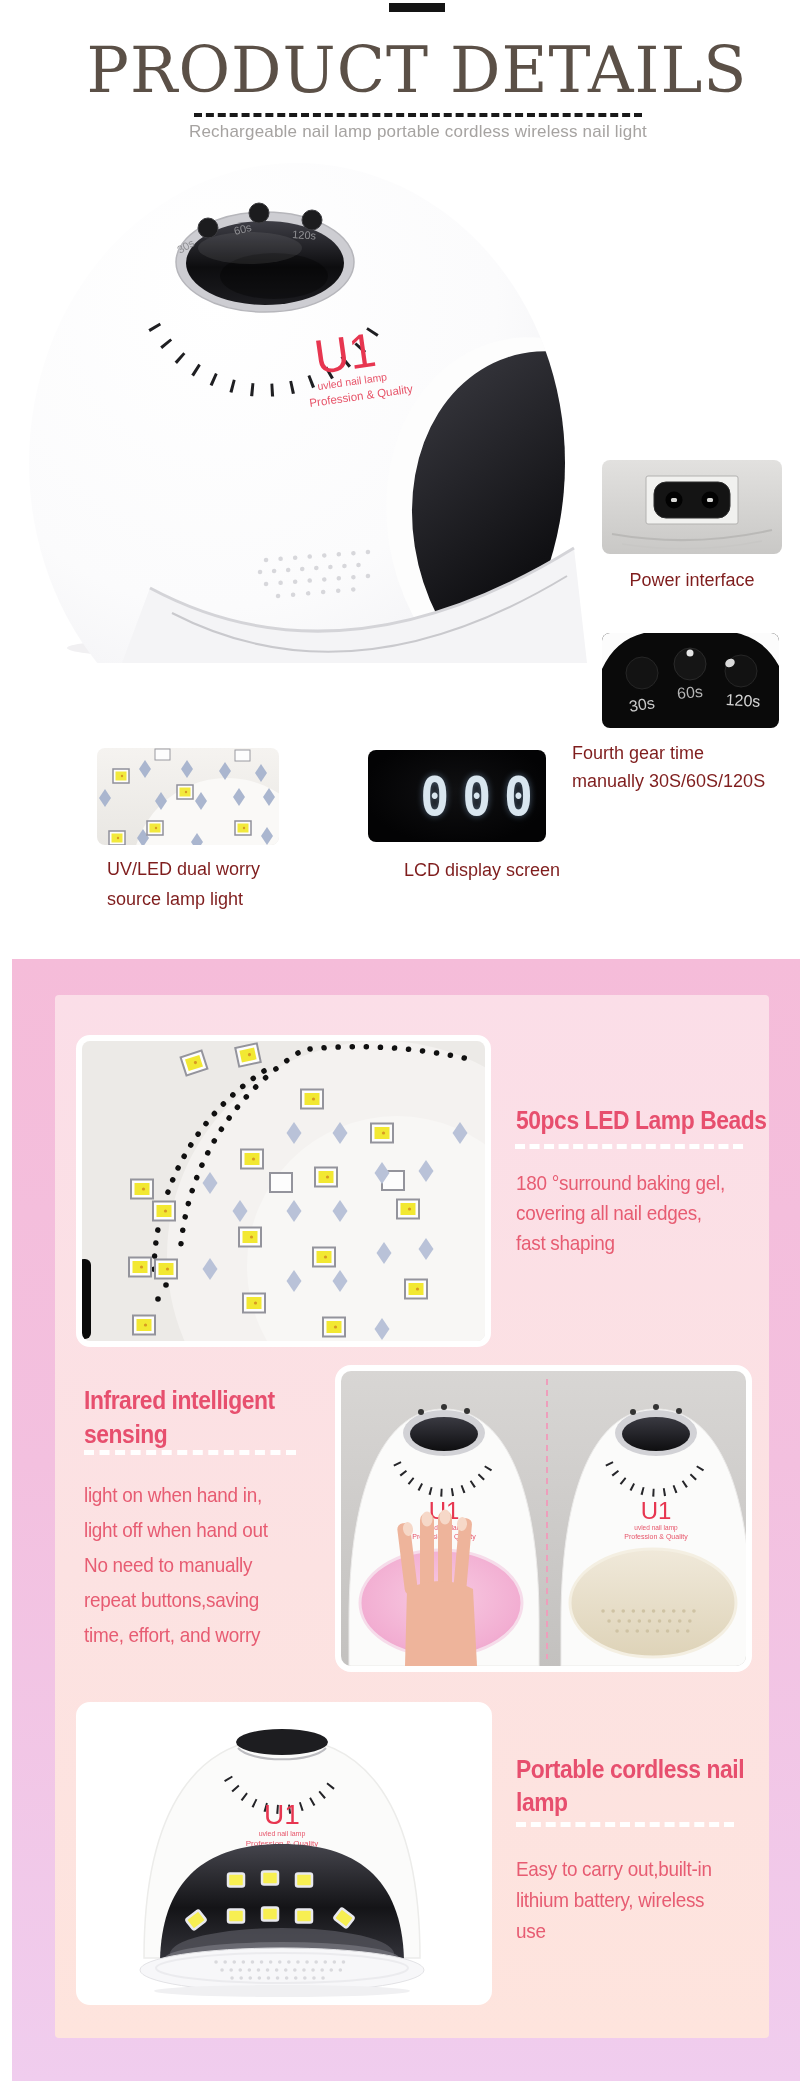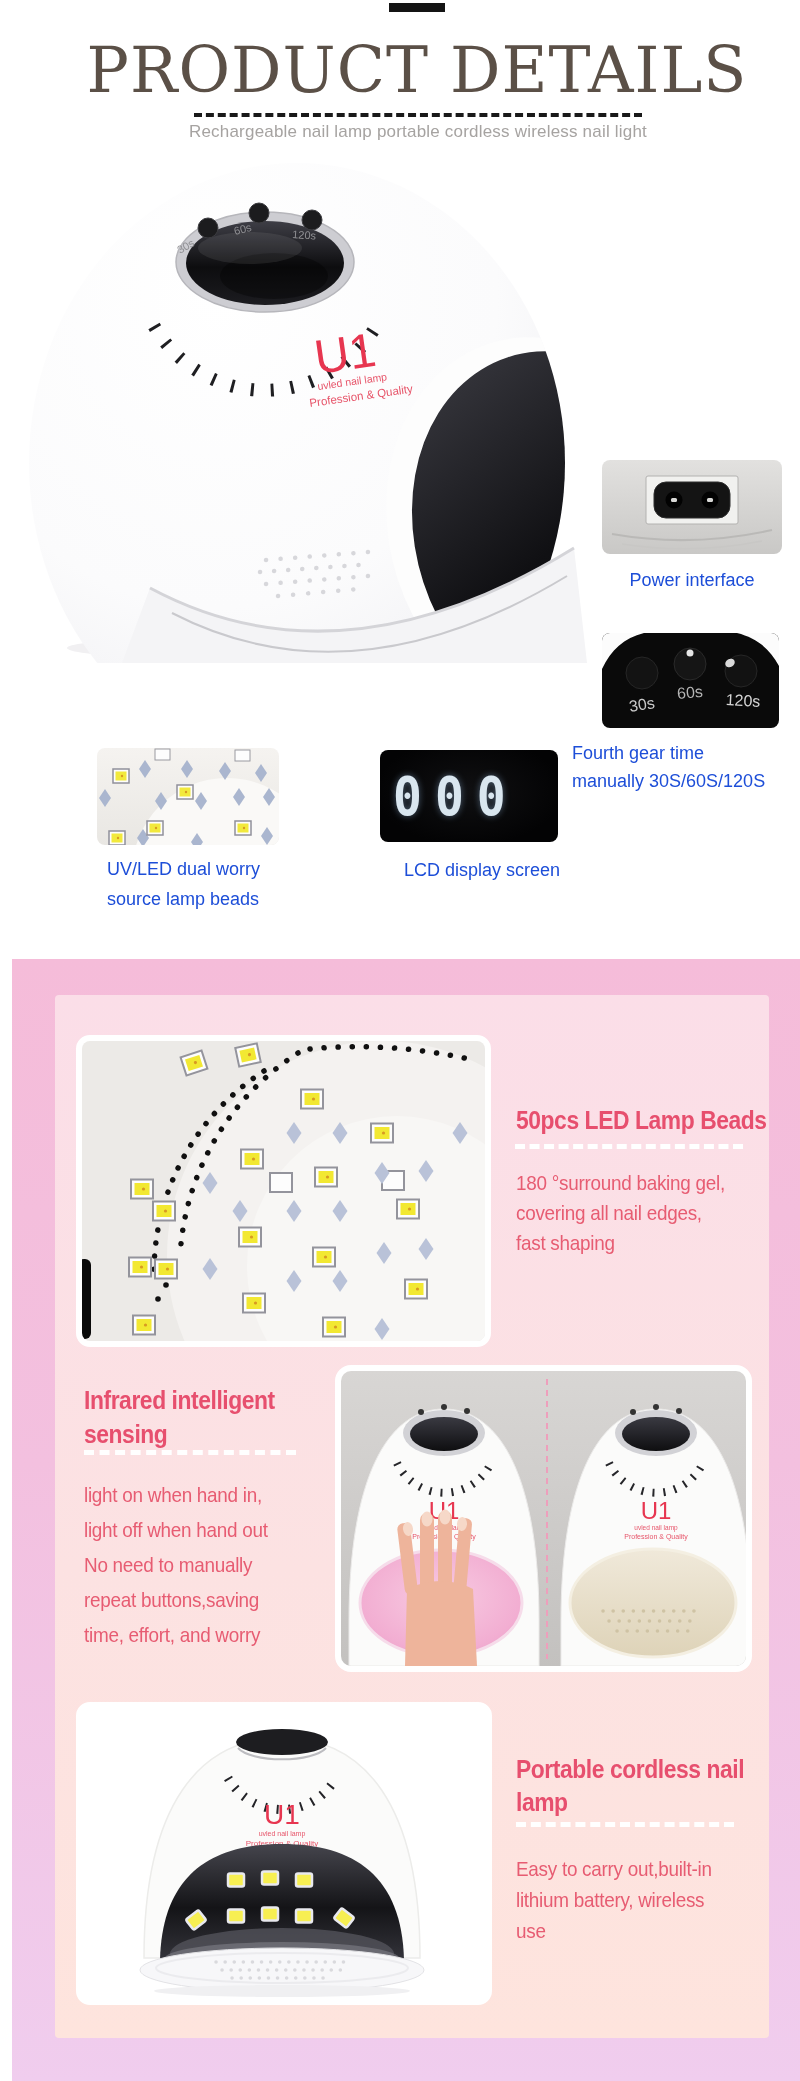--- a/index.html
+++ b/index.html
@@ -11,26 +11,26 @@
   #page-title{left:10px;top:34px;width:790px;text-align:center;
       font-family:"DejaVu Serif","Liberation Serif",serif;font-size:63px;font-weight:500;
       color:#5b5047;letter-spacing:1px;white-space:nowrap;}
   #title-dashes{left:182px;top:113px;width:448px;height:0;border-top:4px dashed #191919;}
   #page-subtitle{left:0;top:122px;width:812px;text-align:center;font-size:17px;color:#a6a3a1;letter-spacing:.2px;}
   
   .photo{border-radius:8px;overflow:hidden;}
   #power-photo{left:590px;top:460px;width:180px;height:94px;}
   #gear-photo{left:590px;top:633px;width:177px;height:95px;}
   #uvled-photo{left:85px;top:748px;width:182px;height:97px;}
-  #lcd-photo{left:368px;top:750px;width:178px;height:92px;background:radial-gradient(ellipse at 50% 45%,#101012 0%,#030304 75%);
-      display:flex;align-items:center;justify-content:flex-start;}
+  #lcd-photo{left:356px;top:750px;width:178px;height:92px;background:radial-gradient(ellipse at 50% 45%,#101012 0%,#030304 75%);
+      display:flex;align-items:center;justify-content:flex-end;}
   #lcd-photo .digits{font-family:"DejaVu Sans Mono",monospace;font-size:48px;font-weight:bold;
       color:#d9e6ef;letter-spacing:13px;padding-left:13px;transform:scaleY(1.12);
       text-shadow:0 0 7px rgba(150,190,230,.45);}
-  .caption{font-size:18px;color:#1d4ed8;line-height:28px;}
+  .caption{font-size:18px;color:#7f1d1d;line-height:28px;}
   #power-caption{left:580px;top:566px;width:200px;text-align:center;}
   #gear-caption{left:560px;top:739px;width:236px;text-align:left;}
   #uvled-caption{left:95px;top:854px;width:220px;line-height:30px;}
   #lcd-caption{left:348px;top:856px;width:200px;text-align:right;}
   
   #pink-section{left:0;top:959px;width:800px;height:1122px;
       background:linear-gradient(180deg,#f5bcd9 0%,#f3c0df 45%,#f0cdee 100%);}
   #pink-panel{left:43px;top:995px;width:714px;height:1043px;border-radius:4px;
       background:linear-gradient(180deg,#fbdee8 0%,#fce2e2 55%,#fee4dd 100%);}
   .feature-photo{background:#fff;border:6px solid #ffffff;box-sizing:border-box;overflow:hidden;}
@@ -204,21 +204,21 @@
         <use href="#dia" x="170" y="88"></use>
       <use href="#led" x="24" y="28"></use>
         <use href="#led" x="88" y="44"></use>
         <use href="#led" x="58" y="80"></use>
       <use href="#led" x="20" y="90"></use>
         <use href="#led" x="146" y="80"></use>
     </svg>
   </div>
   <div class="abs caption" id="uvled-caption">
     <div>UV/LED dual worry</div>
-    <div>source lamp beads</div>
+    <div>source lamp light</div>
   </div>
 
   <div class="abs photo" id="lcd-photo">
     <div class="digits">000</div>
   </div>
   <div class="abs caption" id="lcd-caption">LCD display screen</div>
 
   <div class="abs" id="pink-section"></div>
   <div class="abs" id="pink-panel"></div>
 

